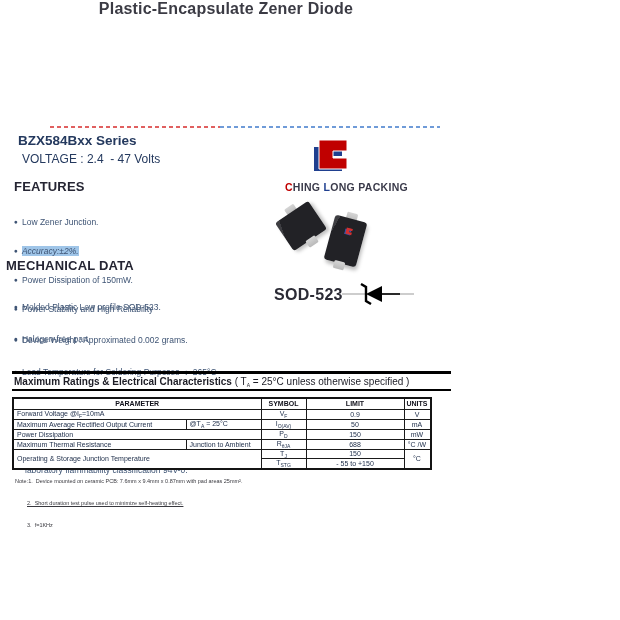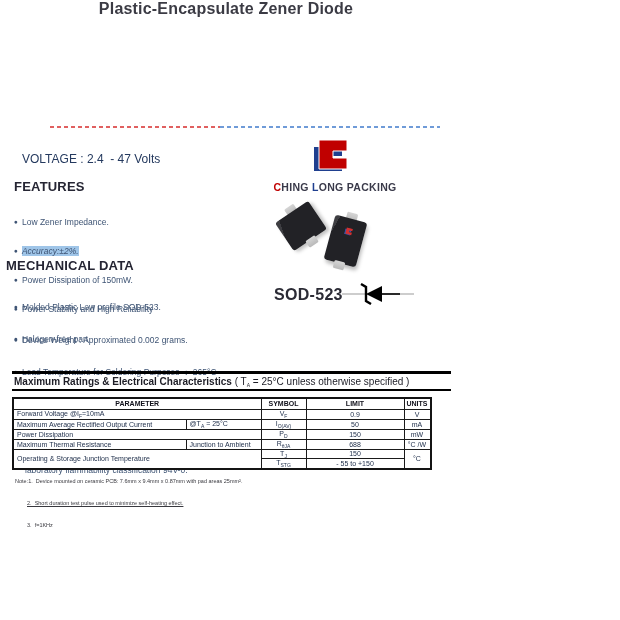--- a/index.html
+++ b/index.html
@@ -25,21 +25,21 @@
 
   .blist{left:14px;font-size:8.5px;color:#3e5474;line-height:9.4px;white-space:pre;}
   .features-list{top:198px;}
   .mech-list{top:280px;line-height:10.9px;width:250px;}
   .bullet{font-size:6.5px;margin-right:4px;vertical-align:1px;color:#3e5474;}
   .hl{background:#9fc5e8;font-style:italic;}
   .cont{padding-left:11px;}
 
   
   .logo{left:313px;top:139px;}
-  .brand{left:262px;top:181px;width:146px;text-align:center;font-size:10.5px;font-weight:bold;
+  .brand{left:262px;top:181px;width:146px;text-align:right;font-size:10.5px;font-weight:bold;
          color:#3a3a4a;letter-spacing:.3px;white-space:pre;}
   .brand .red{color:#c00000;}
   .brand .blue{color:#1f3f8f;}
 
   
   .pkg{position:absolute;display:flex;flex-direction:column;align-items:center;}
   .pkg-left{left:281px;top:203px;transform:rotate(-34deg);}
   .pkg-right{left:329px;top:212px;transform:rotate(15deg);}
   .tab{width:11px;height:8px;background:linear-gradient(#d6d6d6,#b9b9b9);border-radius:1.5px;}
   .pkg-body{background:linear-gradient(105deg,#3e3e42 0 5px,#222226 5px);border-radius:3px;
@@ -69,25 +69,26 @@
 </style>
 </head>
 <body>
 
 <div class="page">
 
   <div class="abs doc-title">Plastic-Encapsulate Zener Diode</div>
   <div class="abs dash dash-red"></div>
   <div class="abs dash dash-blue"></div>
 
+  <div class="abs series">BZX584Bxx Series</div>
   <div class="abs voltage">VOLTAGE : 2.4  - 47 Volts</div>
 
   <div class="abs sec-h features-h">FEATURES</div>
   <div class="abs blist features-list">
-    <div><span class="bullet">●</span><span>Low Zener Impedance.</span></div>
+    <div><span class="bullet">●</span><span>Low Zener Junction.</span></div>
     <div><span class="bullet">●</span><span class="hl">Accuracy:±2%.</span></div>
     <div><span class="bullet">●</span><span>Power Dissipation of 150mW.</span></div>
     <div><span class="bullet">●</span><span>Power Stability and High Reliability</span></div>
     <div><span class="bullet">●</span><span>Halogen-free part</span></div>
   </div>
 
   <div class="abs sec-h mech-h">MECHANICAL DATA</div>
   <div class="abs blist mech-list">
     <div><span class="bullet">●</span><span>Molded Plastic Low profile SOD-523.</span></div>
     <div><span class="bullet">●</span><span>Device Weight : Approximated 0.002 grams.</span></div>

